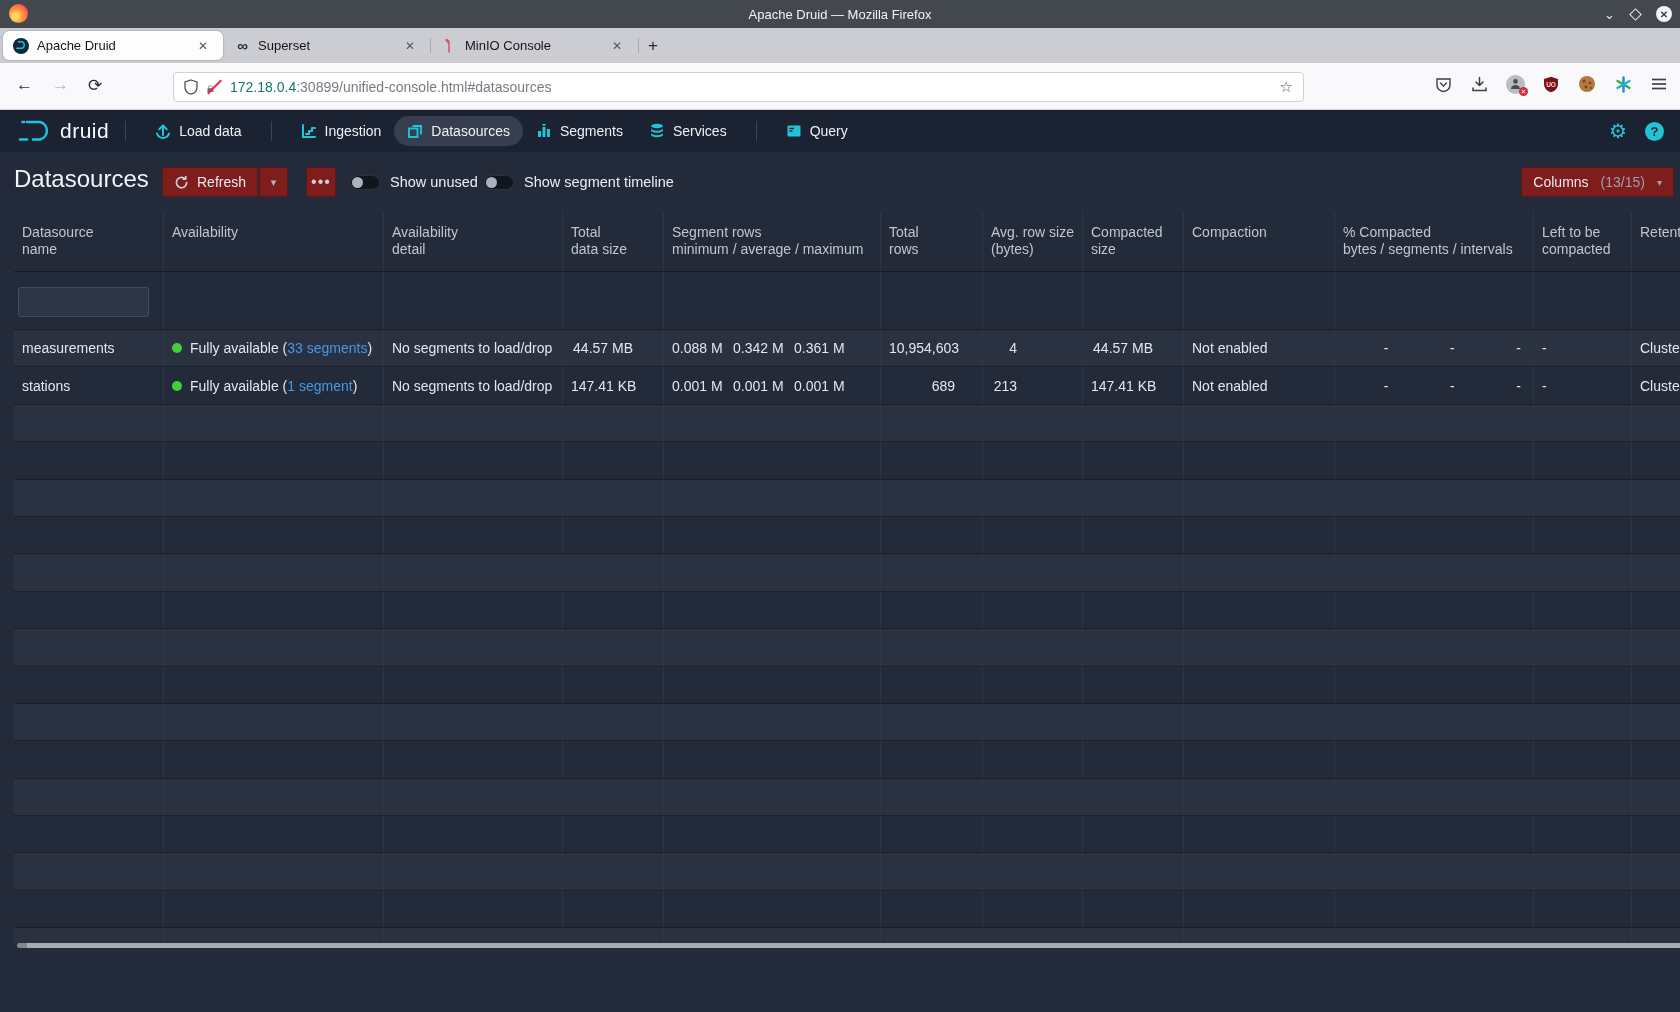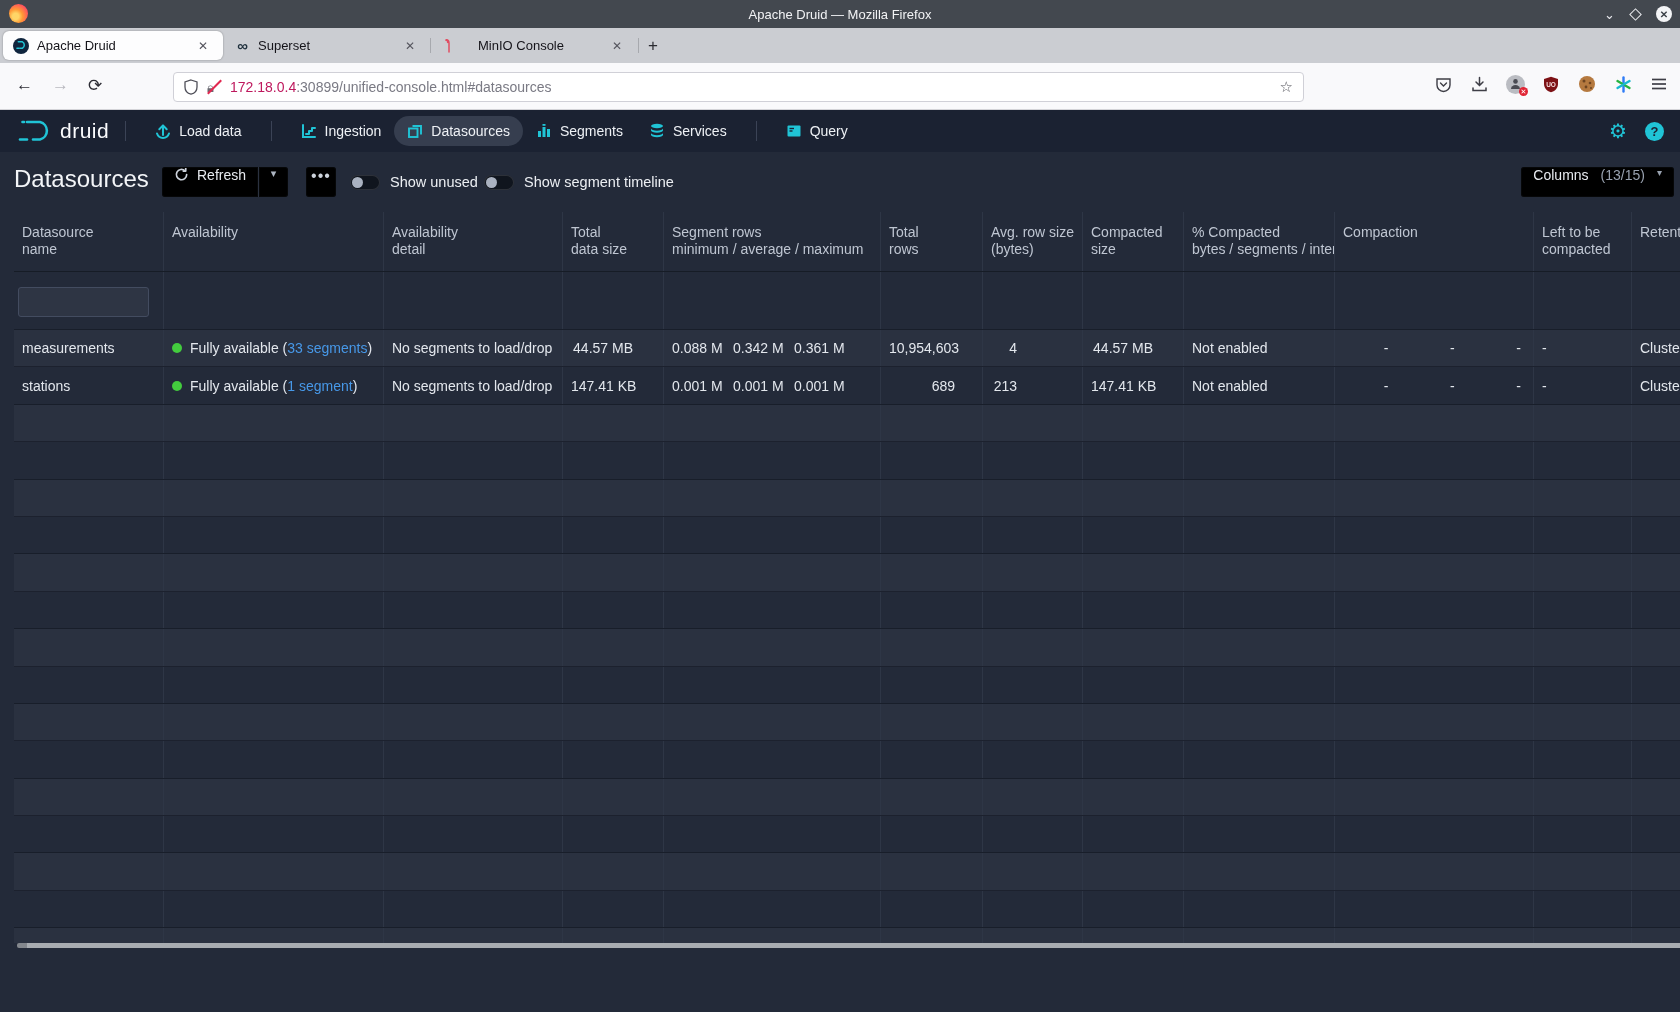--- a/index.html
+++ b/index.html
@@ -30,21 +30,21 @@
   .newtab-btn { position:absolute; top:8px; font-size:17px; color:#2a2a30; }
   .fav-druid { width:16px; height:16px; border-radius:50%; background:#10253e; display:flex; align-items:center; justify-content:center; }
   .fav-superset { color:#21323f; font-weight:bold; font-size:15px; line-height:1; letter-spacing:-1px; }
 
   .toolbar { position:absolute; top:63px; left:0; width:1680px; height:47px; background:#f9f9fb; border-bottom:1px solid #d4d4d8; }
   .nav-arrow { position:absolute; top:12px; font-size:17px; color:#2b2b33; }
   .nav-arrow.disabled { color:#b8b8bf; }
   .urlbar { position:absolute; left:173px; top:9px; width:1131px; height:30px; background:#ffffff;
             border:1px solid #d0d0d7; border-radius:4px; display:flex; align-items:center; padding:0 10px; font-size:14px; }
   .urlbar .sep-ico { margin-right:9px; font-size:14px; color:#4f4f58; }
-  .url-host { color:#be185d; }
+  .url-host { color:#0f766e; }
   .url-rest { color:#7a7a84; }
   .url-star { margin-left:auto; color:#57575f; font-size:15px; }
   .lock-wrap { position:relative; width:14px; height:16px; margin-right:9px; }
   .lock-wrap .lock { color:#6a6a72; font-size:13px; }
   .lock-wrap .slash { position:absolute; left:-2px; top:7px; width:19px; height:2px; background:#e22850; transform:rotate(-45deg); }
   .ext-icons { position:absolute; right:10px; top:10px; display:flex; align-items:center; gap:14px; }
   .ext { width:22px; height:22px; display:flex; align-items:center; justify-content:center; }
 
   
   .navbar { position:absolute; top:110px; left:0; width:1680px; height:42px; background:#1b2232;
@@ -55,21 +55,21 @@
   .nav-item { display:flex; align-items:center; gap:8px; padding:7px 13px; border-radius:15px; white-space:nowrap; }
   .nav-item.active { background:#363e4f; }
   .nav-right { position:absolute; right:16px; display:flex; align-items:center; gap:18px; }
   .gear { color:#20c4d6; font-size:20px; line-height:1; }
   .help-circle { width:19px; height:19px; border-radius:50%; background:#20c4d6; color:#1b2232;
                  font-weight:bold; font-size:13px; display:flex; align-items:center; justify-content:center; }
 
   
   .page-header { position:absolute; top:152px; left:0; width:1680px; height:60px; }
   .page-title { position:absolute; left:14px; top:13px; font-size:24px; color:#f3f5f8; }
-  .btn { background:#000000; color:#e8ebf0; border-radius:3px; font-size:14px; display:flex; justify-content:center; box-shadow:inset 0 0 0 1px rgba(17,20,24,.35); }
+  .btn { background:#7f1d1d; color:#e8ebf0; border-radius:3px; font-size:14px; display:flex; align-items:center; justify-content:center; box-shadow:inset 0 0 0 1px rgba(17,20,24,.35); }
   .refresh-group { position:absolute; left:162px; top:15px; height:30px; display:flex; }
   .refresh-main { padding:0 12px; gap:8px; border-radius:3px 0 0 3px; }
   .refresh-caret { width:30px; border-radius:0 3px 3px 0; border-left:1px solid #2b3240; color:#aeb6c2; font-size:11px; }
   .more-btn { position:absolute; left:306px; top:15px; width:30px; height:30px; font-size:16px; letter-spacing:1px; color:#cdd3dc; }
   .switch { position:absolute; top:23px; width:30px; height:15px; border-radius:8px; background:#10151e; box-shadow:inset 0 0 0 1px rgba(255,255,255,.12); }
   .switch .knob { position:absolute; left:2px; top:2px; width:11px; height:11px; border-radius:50%; background:#aab2c0; }
   .toggle-label { position:absolute; top:22px; font-size:14.5px; color:#eceff3; }
   .columns-btn { position:absolute; right:6px; top:15px; height:30px; padding:0 12px; gap:12px; }
   .columns-count { color:#98a1af; }
   .caret-down { color:#98a1af; font-size:10px; }
@@ -131,21 +131,21 @@
       <span class="tab-close">✕</span>
     </div>
     <div class="tab" style="left:224px; width:206px;">
       <span class="favicon">
           <span class="fav-superset">∞</span>
         </span>
       <span class="tab-label">Superset</span>
       <span class="tab-close">✕</span>
     </div>
     <div class="tab-divider" style="left:430px;"></div>
-    <div class="tab" style="left:431px; width:206px;gap:13px;">
+    <div class="tab" style="left:431px; width:206px;">
       <span class="favicon">
         <svg width="12" height="15" viewBox="0 0 12 15">
             <path d="M6 14 V5 C6 2.5 4.5 1.5 3 2 C4.8 2.2 5 3.5 4.6 4.4" fill="none" stroke="#e14d62" stroke-width="1.5" stroke-linecap="round"></path>
             <circle cx="3.4" cy="2.2" r="1.1" fill="#e14d62"></circle>
           </svg>
       </span>
       <span class="tab-label">MinIO Console</span>
       <span class="tab-close">✕</span>
     </div>
     <div class="tab-divider" style="left:638px;"></div>
@@ -355,26 +355,26 @@
           </div>
         <div class="th">
             <div>Avg. row size</div>
             <div>(bytes)</div>
           </div>
         <div class="th">
             <div>Compacted</div>
             <div>size</div>
           </div>
         <div class="th">
+            <div>Compaction</div>
+            <div></div>
+          </div>
+        <div class="th">
             <div>% Compacted</div>
             <div>bytes / segments / intervals</div>
-          </div>
-        <div class="th">
-            <div>Compaction</div>
-            <div></div>
           </div>
         <div class="th">
             <div>Left to be</div>
             <div>compacted</div>
           </div>
         <div class="th">
             <div>Retention</div>
             <div></div>
           </div>
       </div>

